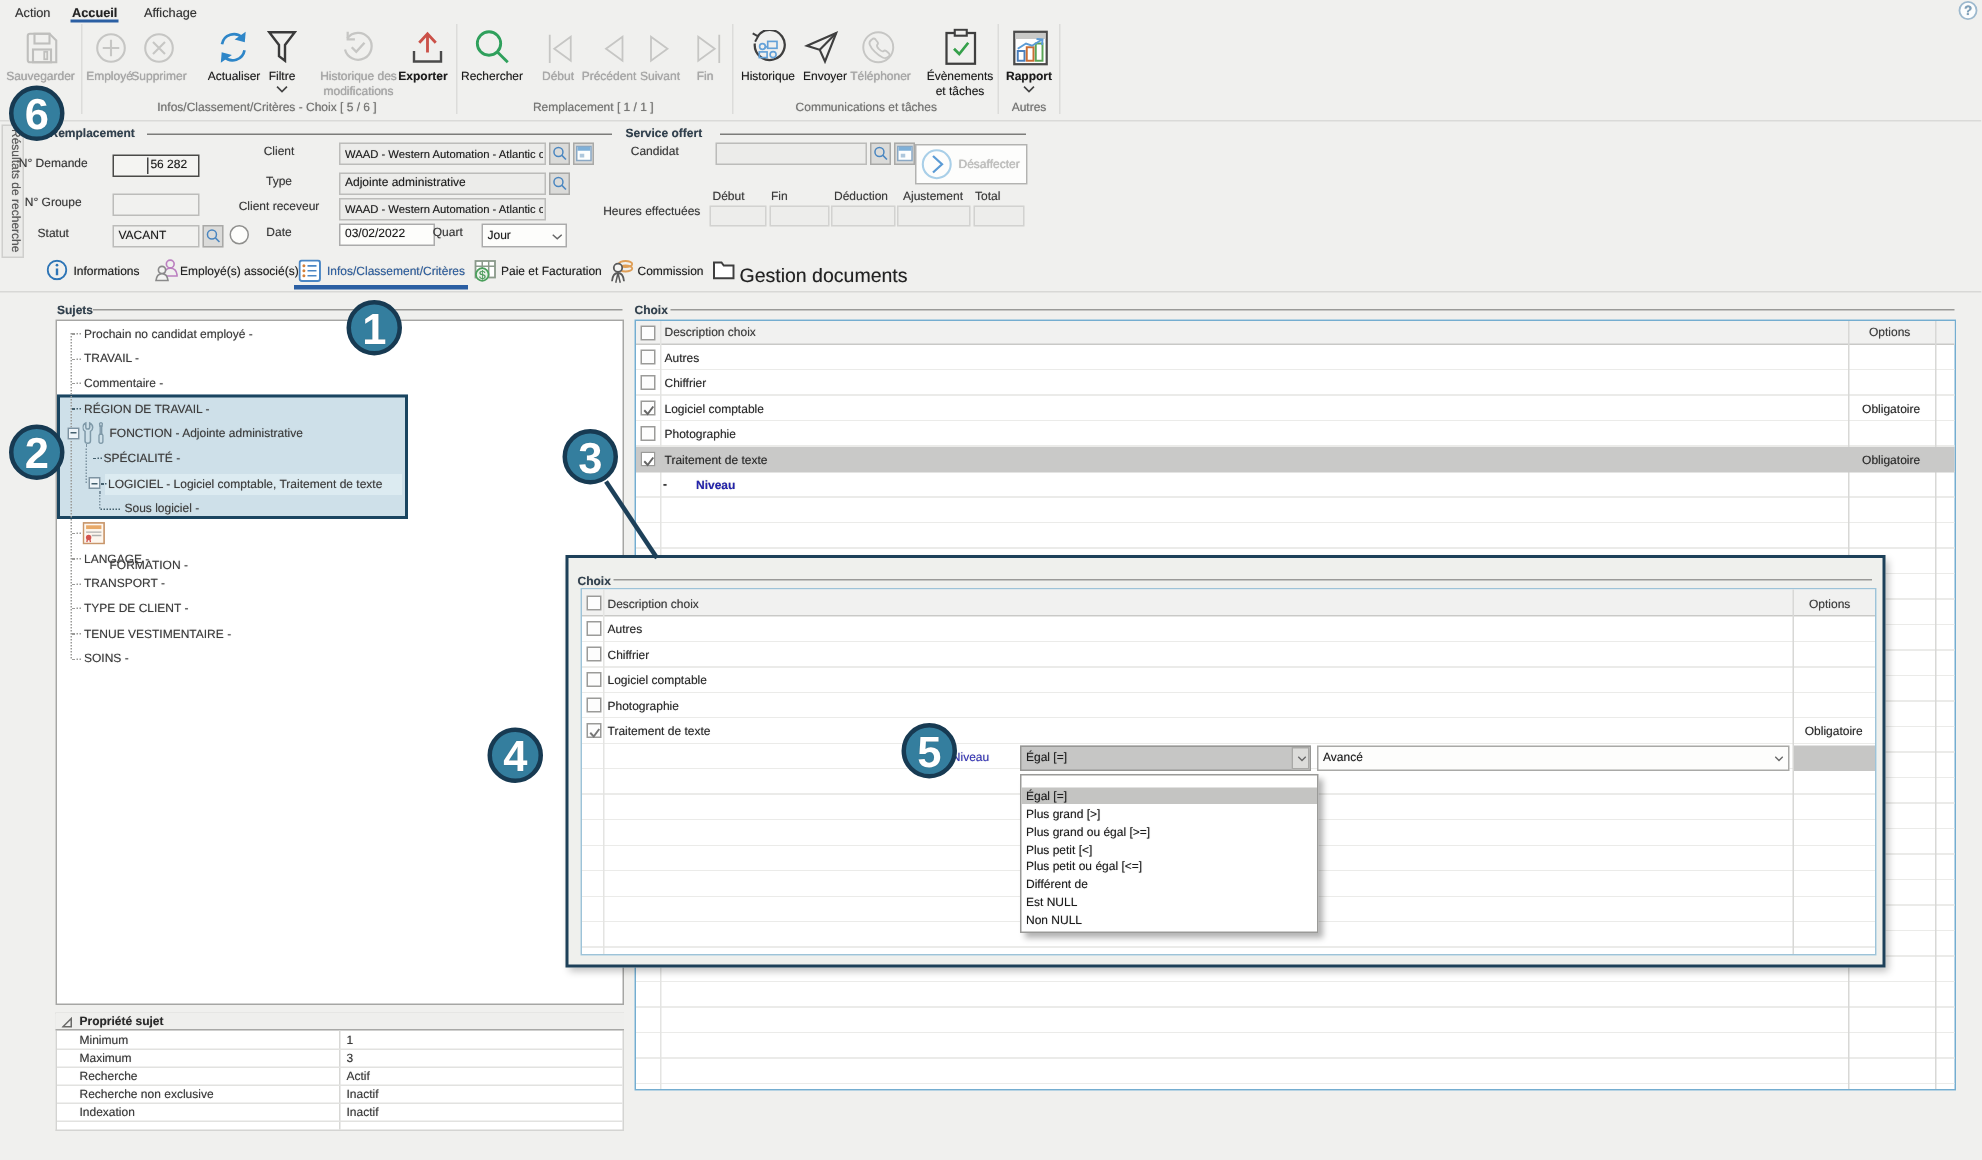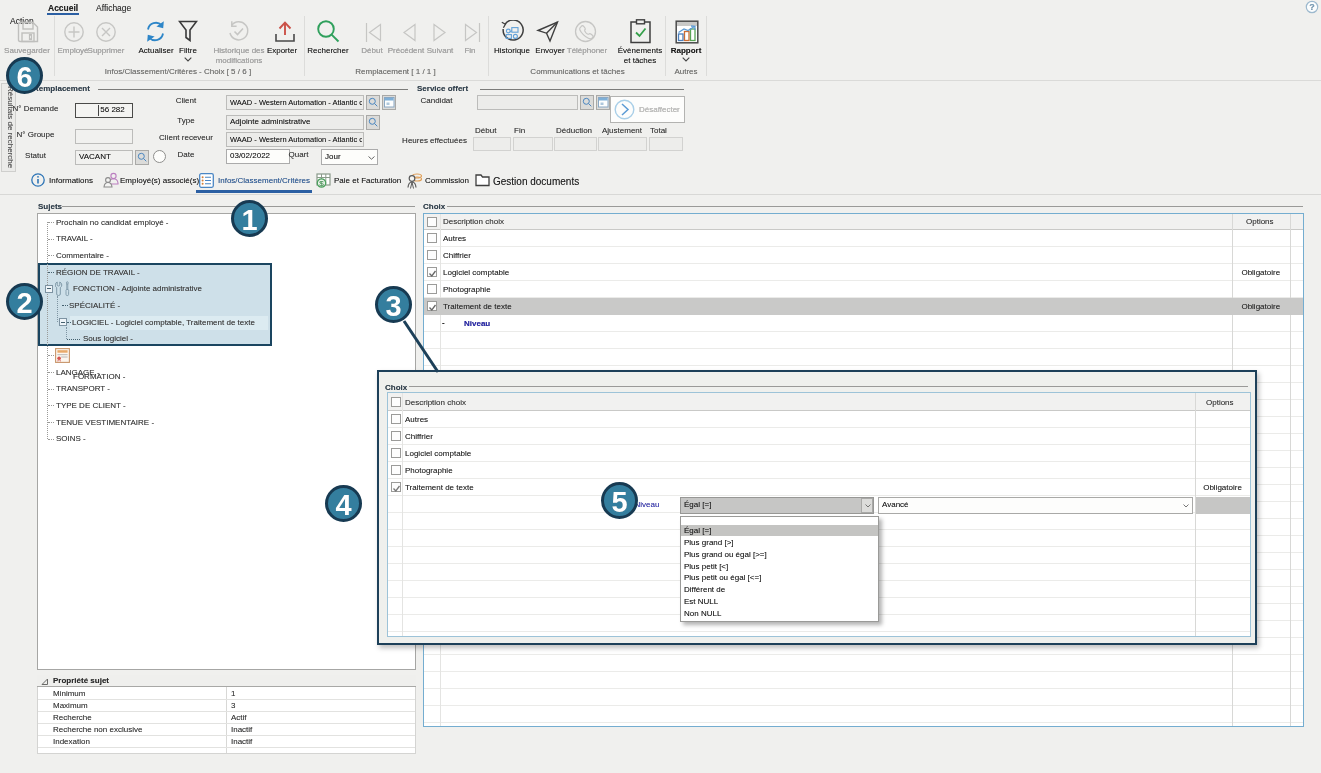--- a/index.html
+++ b/index.html
@@ -19,21 +19,21 @@
 .callout{position:absolute;border-radius:50%;background:#347e9e;border:3px solid #173a52;color:#fff;font-weight:bold;font-size:29px;text-align:center;z-index:40;width:37px;height:37px;line-height:35px}
 .tr{position:absolute;white-space:nowrap;color:#3d3d3d}
 .cb{position:absolute;width:10px;height:10px;background:#fdfdfd;border:1px solid #9b9b99}
 .colline{position:absolute;width:1px;background:#e4e4e2}
 </style>
 </head>
 <body>
 
 <div id="ribbon">
 
-  <div class="lbl" style="left:10px;top:16px;font-size:8.5px;color:#333">Action</div>
+  <div class="lbl" style="left:10px;top:3px;font-size:8.5px;color:#333">Action</div>
   <div class="lbl" style="left:48px;top:3px;font-size:8.5px;color:#222;font-weight:bold">Accueil</div>
   <div class="abs" style="left:47px;top:12.5px;width:32px;height:2.5px;background:#2b5fa3"></div>
   <div class="lbl" style="left:96px;top:3px;font-size:8.5px;color:#333">Affichage</div>
 
   <svg class="abs" style="left:1305px;top:0px" width="14" height="14" viewBox="0 0 14 14">
     <circle cx="7" cy="7" r="5.7" fill="#fbfdfe" stroke="#9db9ce" stroke-width="1.2"></circle>
     <text x="7" y="10.2" font-size="9" font-weight="bold" fill="#7aa0bd" text-anchor="middle" font-family="Liberation Sans">?</text>
   </svg>
 
   <div class="sep" style="left:54px;top:16px;height:60px"></div>
@@ -83,21 +83,21 @@
     <path d="M4.5 5.5 A 9 9 0 1 1 3 13" fill="none" stroke="#c6c6c4" stroke-width="1.5"></path>
     <path d="M4.8 1.2 L4.8 6.2 L9.6 6.2" fill="none" stroke="#c6c6c4" stroke-width="1.5"></path>
     <path d="M7.5 11.5 L10.5 14.5 L16 8.5" fill="none" stroke="#c6c6c4" stroke-width="1.6"></path>
   </svg>
   <div class="icolbl dis" style="left:204px;top:46px;width:70px">Historique des<br>modifications</div>
 
   <svg class="abs" style="left:274px;top:20px" width="22" height="23" viewBox="0 0 22 23">
     <path d="M11 15 V3 M5.5 8.5 L11 2.6 L16.5 8.5" fill="none" stroke="#cb5148" stroke-width="1.9"></path>
     <path d="M2 14 V21 H20 V14" fill="none" stroke="#4a4a4a" stroke-width="1.6"></path>
   </svg>
-  <div class="icolbl" style="left:247px;top:46px;width:70px;color:#1a1a1a;font-weight:normal">Exporter</div>
+  <div class="icolbl" style="left:247px;top:46px;width:70px;color:#1a1a1a;font-weight:bold">Exporter</div>
 
   <svg class="abs" style="left:316px;top:19px" width="25" height="25" viewBox="0 0 25 25">
     <circle cx="10" cy="10" r="7.8" fill="none" stroke="#2fa05c" stroke-width="1.9"></circle>
     <path d="M15.6 15.6 L22.5 22.5" stroke="#2fa05c" stroke-width="1.9"></path>
   </svg>
   <div class="icolbl" style="left:293px;top:46px;width:70px;color:#1a1a1a">Rechercher</div>
 
   <svg class="abs" style="left:364px;top:23px" width="20" height="19" viewBox="0 0 20 19">
     <path d="M2.5 0 V19" stroke="#c6c6c4" stroke-width="1.2"></path>
     <path d="M16.5 1.5 L5.5 9.5 L16.5 17.5 Z" fill="none" stroke="#c6c6c4" stroke-width="1.2"></path>
@@ -304,21 +304,21 @@
     <ellipse cx="11" cy="8" rx="4.5" ry="2" fill="none" stroke="#df9e56" stroke-width="1.2"></ellipse>
     <circle cx="6" cy="7.5" r="2.8" fill="#f4f4f2" stroke="#5a5a5a" stroke-width="1.2"></circle>
     <path d="M2 16.5 Q2.5 11 6 11 Q9.5 11 10 16.5" fill="#f4f4f2" stroke="#5a5a5a" stroke-width="1.2"></path>
     <path d="M6 11 L4.5 17.5 M6 11 L7.5 17.5" stroke="#5a5a5a" stroke-width="1"></path>
   </svg>
   <div class="lbl" style="left:425px;top:176px;font-size:8px;color:#222">Commission</div>
 
   <svg class="abs" style="left:475px;top:173px" width="15" height="14" viewBox="0 0 15 14">
     <path d="M1 12.5 V2 H6 L7.5 4 H14 V12.5 Z" fill="#fff" stroke="#3f3f3f" stroke-width="1.3"></path>
   </svg>
-  <div class="lbl" style="left:493px;top:176px;font-size:10px;color:#222">Gestion documents</div>
+  <div class="lbl" style="left:493px;top:176px;font-size:13px;color:#222">Gestion documents</div>
 </div>
 
 <div id="sujets">
   <div class="gtitle" style="left:38px;top:201.5px;font-size:8px">Sujets</div>
   <div class="gline" style="left:62px;top:205.8px;width:353px;background:#9a9a98"></div>
   <div class="abs" style="left:37px;top:213px;width:379px;height:457px;background:#fff;border:1px solid #a6a6a4"></div>
 
   <div class="abs" style="left:38px;top:263px;width:234px;height:83px;background:#cee0e9;border:2px solid #1a4560;z-index:5"></div>
   <div class="abs" style="left:70px;top:316px;width:198px;height:14px;background:#dcebf1;z-index:6"></div>
 

